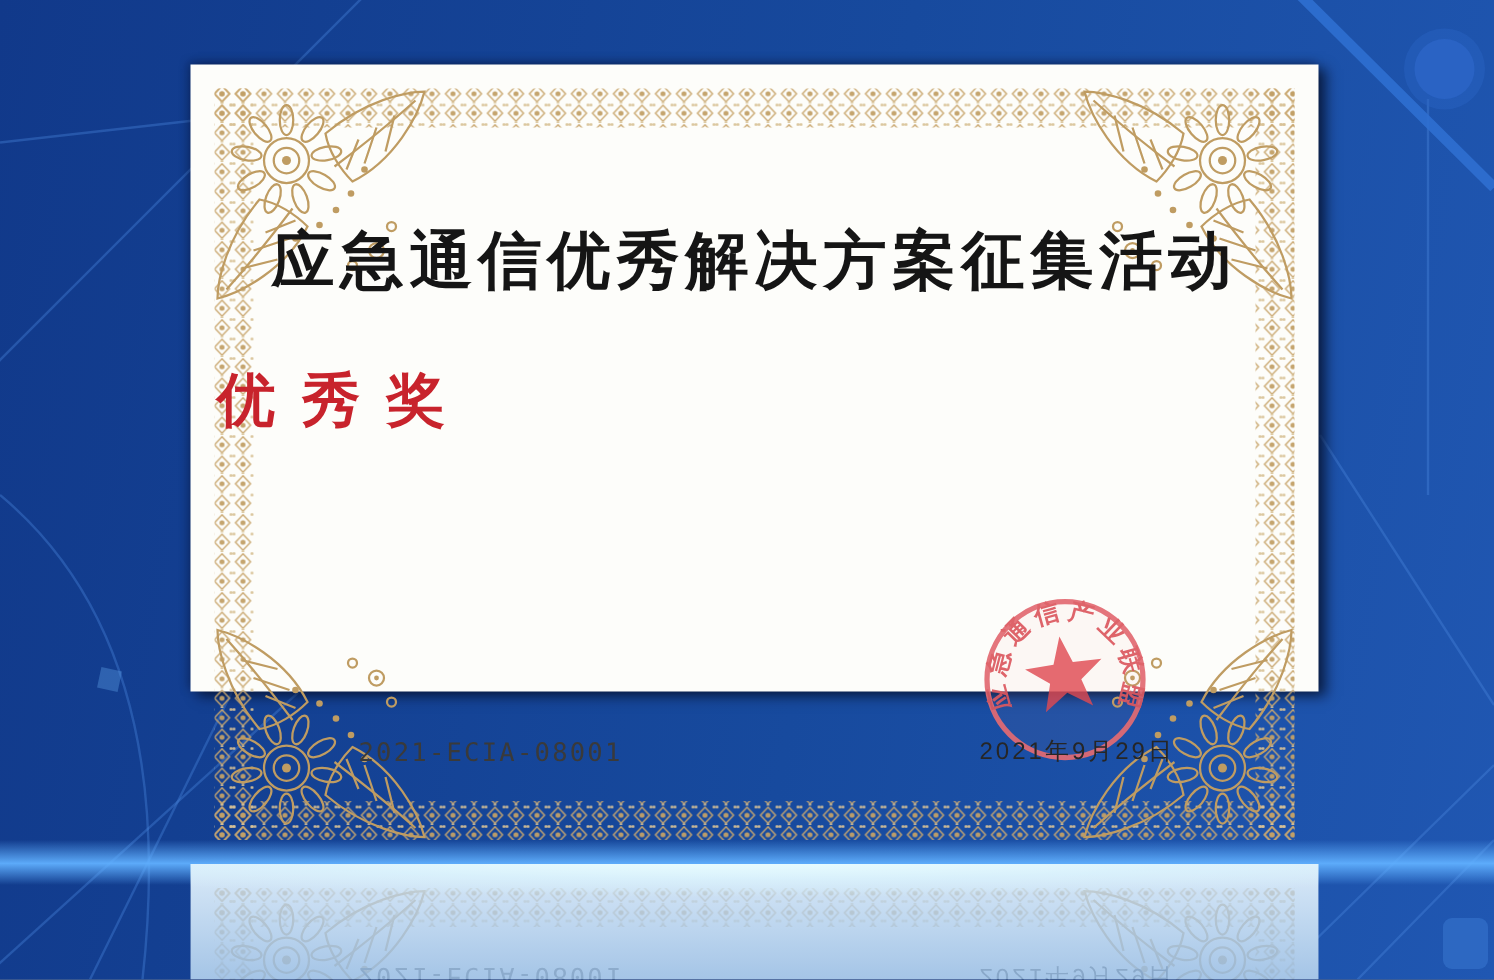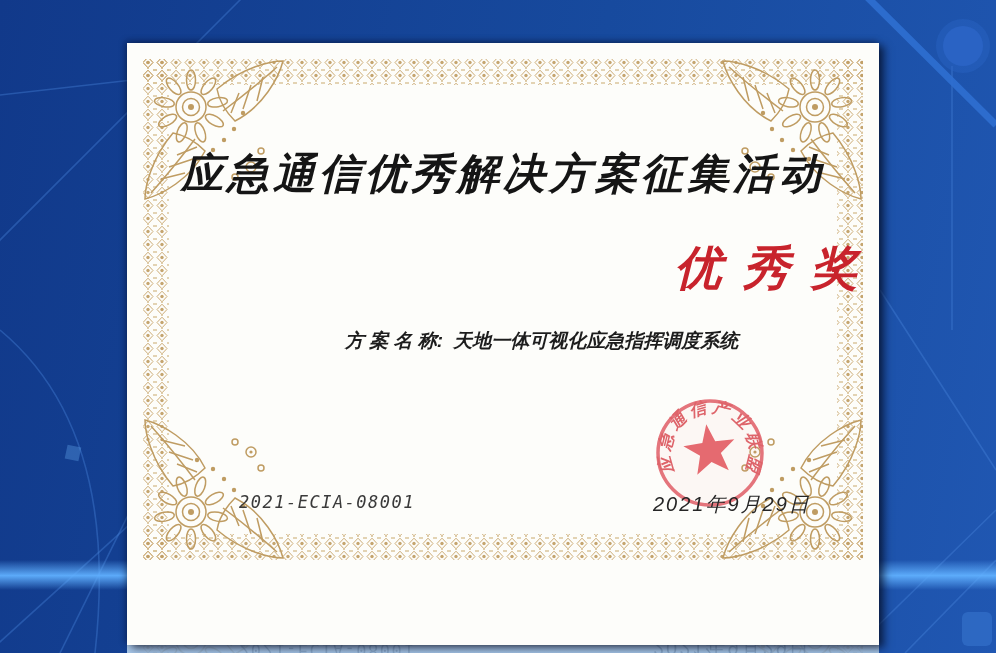--- a/index.html
+++ b/index.html
@@ -9,35 +9,35 @@
   svg{display:block}
 
   
   .bg-net{position:absolute;inset:0;z-index:0;}
 
   
   .glow-band{position:absolute;left:0;top:560px;width:996px;height:30px;z-index:1;
     background:linear-gradient(180deg,rgba(70,150,255,0) 0%,rgba(96,176,255,.95) 52%,rgba(70,150,255,0) 100%);}
 
   
-  .cert{position:absolute;left:127px;top:43px;width:752px;height:602px;z-index:3;
-        background:#fdfdfa;box-shadow:5px 3px 8px rgba(3,8,28,.7),-2px -2px 6px rgba(3,8,28,.35);font-style:italic;}
+  .cert{position:absolute;left:127px;top:43px;width:752px;height:418px;z-index:3;
+        background:#fdfdfa;box-shadow:5px 3px 8px rgba(3,8,28,.7),-2px -2px 6px rgba(3,8,28,.35);}
   .cert-border{position:absolute;inset:0;pointer-events:none;}
   .cert-title{position:absolute;left:0;top:104px;width:100%;text-align:center;
         font-family:"DejaVu Serif","Liberation Serif",serif;font-weight:900;
         font-size:42px;line-height:54px;letter-spacing:4px;color:#151515;}
-  .cert-award{position:absolute;left:0;top:197px;width:100%;text-align:right;
-        font-weight:900;font-size:47px;line-height:56px;color:#c8232c;
+  .cert-award{position:absolute;left:0;top:197px;width:100%;text-align:left;
+        font-weight:900;font-size:39px;line-height:56px;color:#c8232c;
         letter-spacing:.45em;padding-left:.45em;box-sizing:border-box;}
   .cert-fields{position:absolute;left:218px;top:286px;display:flex;flex-direction:column;gap:17px;}
   .cert-field{font-size:19px;line-height:23px;font-weight:700;color:#1d1d1d;white-space:nowrap;}
   .cert-field .lbl{margin-right:10px;}
   .cert-no{position:absolute;left:112px;top:449px;font-family:"DejaVu Sans Mono","Liberation Mono",monospace;
         font-size:17px;color:#3a3a3a;letter-spacing:1.5px;text-align:right;}
-  .cert-date{position:absolute;left:526px;top:448px;font-size:20px;font-weight:500;
+  .cert-date{position:absolute;left:526px;top:448px;font-size:16px;font-weight:500;
         color:#262626;letter-spacing:2px;}
   .cert-seal{position:absolute;left:518px;top:345px;width:130px;height:130px;opacity:.93;}
 
   
   .reflection{position:absolute;left:127px;top:576px;width:752px;height:77px;overflow:hidden;z-index:2;}
   .cert-clone{position:absolute;left:0;top:0;width:752px;height:533px;background:#fdfdfa;
         transform:scaleY(-1);opacity:.95;}
   .refl-tint{position:absolute;inset:0;
         background:linear-gradient(180deg,rgba(208,230,250,.70) 0%,rgba(152,189,228,.86) 100%);}
   .refl-glow{position:absolute;left:-127px;top:-4px;width:996px;height:26px;
@@ -137,23 +137,20 @@
   <div class="cert">
     <svg class="cert-border" width="752" height="533" viewBox="0 0 752 533">
       <use href="#cert-frame"></use>
     </svg>
 
     <div class="cert-title">应急通信优秀解决方案征集活动</div>
 
     <div class="cert-award">优秀奖</div>
 
     <div class="cert-fields">
-      <div class="cert-field">
-        <span class="lbl">方 案 名 称:</span><span>天地一体可视化应急指挥调度系统</span>
-      </div>
     </div>
 
     <svg class="cert-seal" viewBox="0 0 130 130">
       <circle cx="65" cy="65" r="52" fill="rgba(240,150,155,0.06)" stroke="#e36b73" stroke-width="3.5"></circle>
       <polygon points="65,36 71.5,54.1 90.7,54.7 75.5,66.4 80.9,84.8 65,74 49.1,84.8 54.5,66.4 39.3,54.7 58.5,54.1" fill="#e04a52" opacity="0.88" transform="rotate(-8 65 63)"></polygon>
       <path id="sealArc" d="M 30.4,85 A 40,40 0 1 1 99.6,85" fill="none"></path>
       <text font-size="16.5" font-weight="bold" fill="#dc5960" font-family="'Liberation Sans',sans-serif">
         <textPath href="#sealArc" startOffset="2" textLength="162">应急通信产业联盟</textPath>
       </text>
     </svg>

